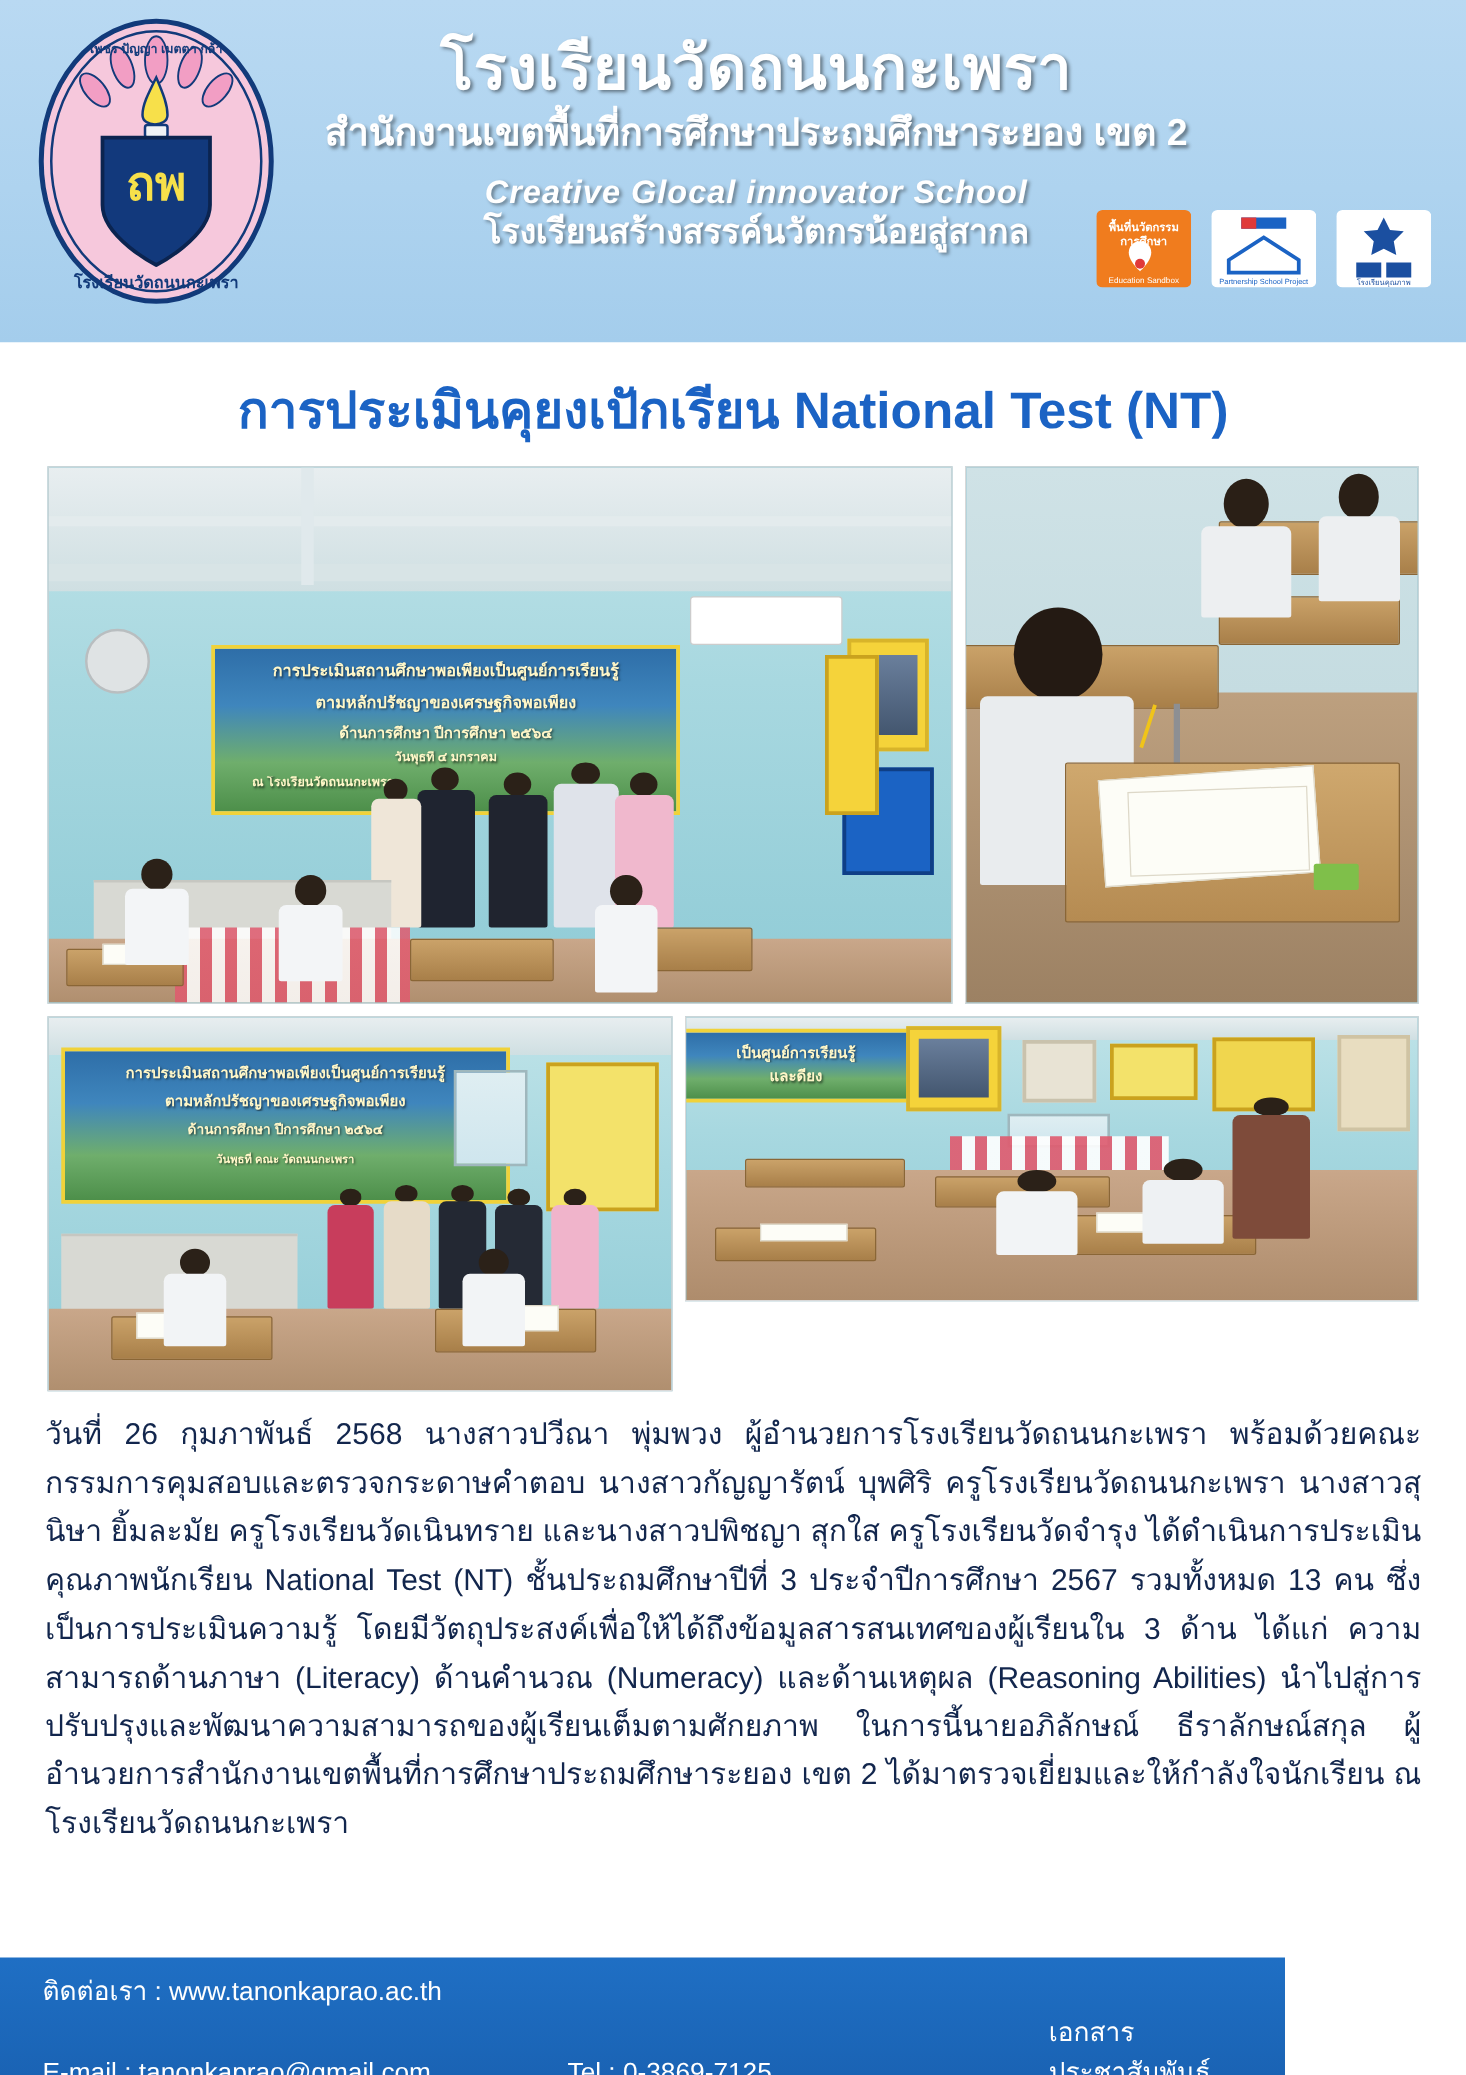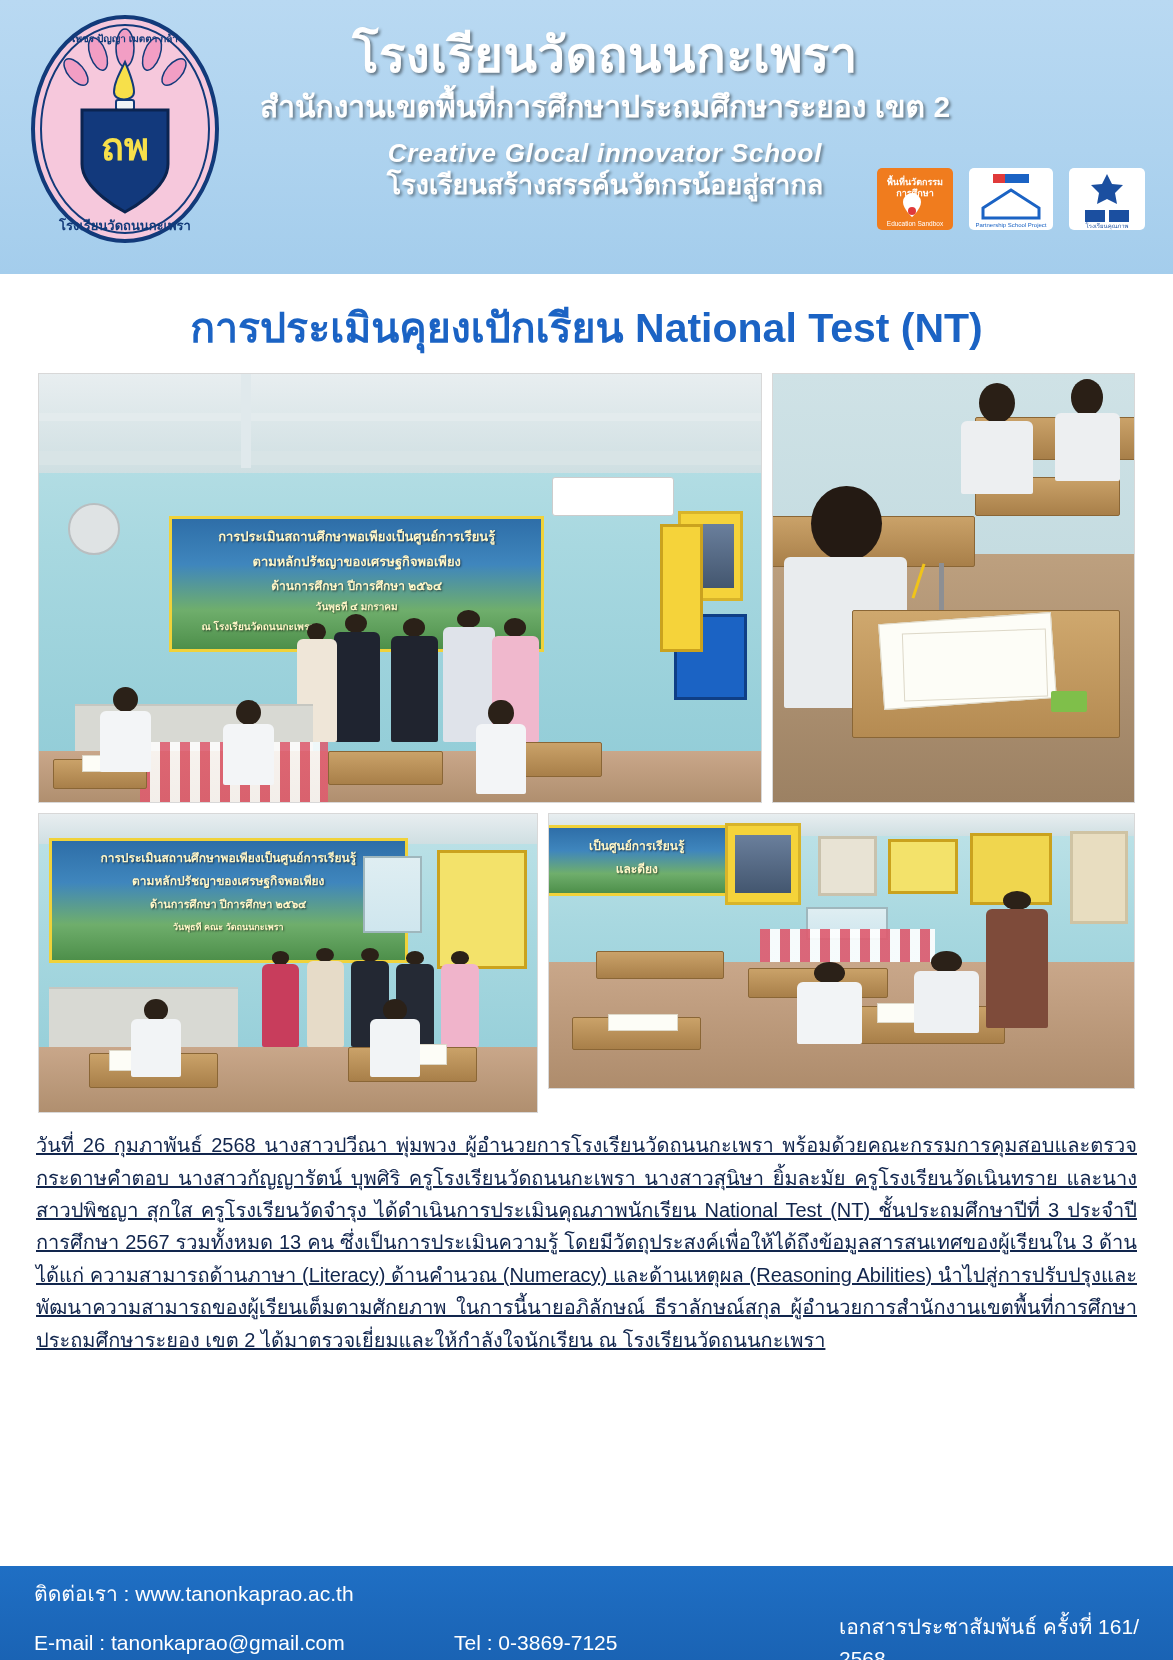--- a/index.html
+++ b/index.html
@@ -95,21 +95,21 @@
   .photo-row { display: flex; gap: 10px; }
   .photo {
     position: relative;
     overflow: hidden;
     border: 1px solid #d8d8d8;
     background: #7fbfcf;
   }
   .p1 { width: 724px; height: 430px; }
   .p2 { width: 363px; height: 430px; }
   .p3 { width: 500px; height: 300px; }
-  .p4 { width: 587px; height: 276px; }
+  .p4 { width: 587px; height: 228px; }
 
   
   .wall { position:absolute; inset:0; background:linear-gradient(180deg,#bfe3e8 0%,#a8d8e0 40%,#8fcbd6 100%); }
   .ceiling { position:absolute; left:0; right:0; top:0; height:23%; background:linear-gradient(180deg,#e8eef0,#cfdfe2); }
   .ceil-beam { position:absolute; background:#d8e4e6; }
   .banner {
     position:absolute;
     background: linear-gradient(180deg,#2e6ea8 0%,#3f86bd 35%,#6fae6c 70%,#4d8f4a 100%);
     border:3px solid #f0d23a;
     overflow:hidden;
@@ -138,33 +138,32 @@
   .portrait-in { position:absolute; inset:12% 10%; background:linear-gradient(180deg,#6a7f9c,#43566f); }
   .cloth { position:absolute; background:repeating-linear-gradient(90deg,#e05a6e 0 10px,#ffffff 10px 20px); }
   .tablecloth { position:absolute; background:#d8d9d3; border-top:2px solid #c6c7c1; }
   .ac { position:absolute; background:#ffffff; border:1px solid #ccc; border-radius:3px; }
   .fan { position:absolute; background:#dfe3e4; border-radius:50%; border:2px solid #b9bec0; }
   .win { position:absolute; background:linear-gradient(180deg,#dfeef2,#cfe6ee); border:2px solid #9fb7bd; }
 
   
   .article {
     margin: 16px 36px 0 36px;
-    font-size: 20px;
+    font-size: 24px;
     line-height: 1.62;
     color: #12264d;
     text-align: justify;
     text-justify: inter-word;
-    text-decoration: underline;
   }
 
   
   .footer {
     position: absolute;
     left: 0; bottom: 0;
-    width: 1173px;
+    width: 1028px;
     height: 94px;
     background: linear-gradient(180deg,#1f6fc4 0%,#1a63b4 100%);
     color: #ffffff;
     padding: 12px 34px 0 34px;
   }
   .footer-row {
     display: flex;
     align-items: center;
     font-size: 21px;
     line-height: 1.55;

